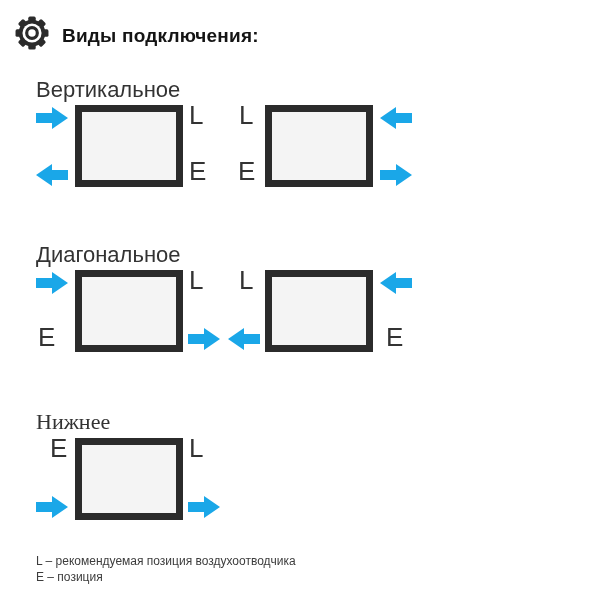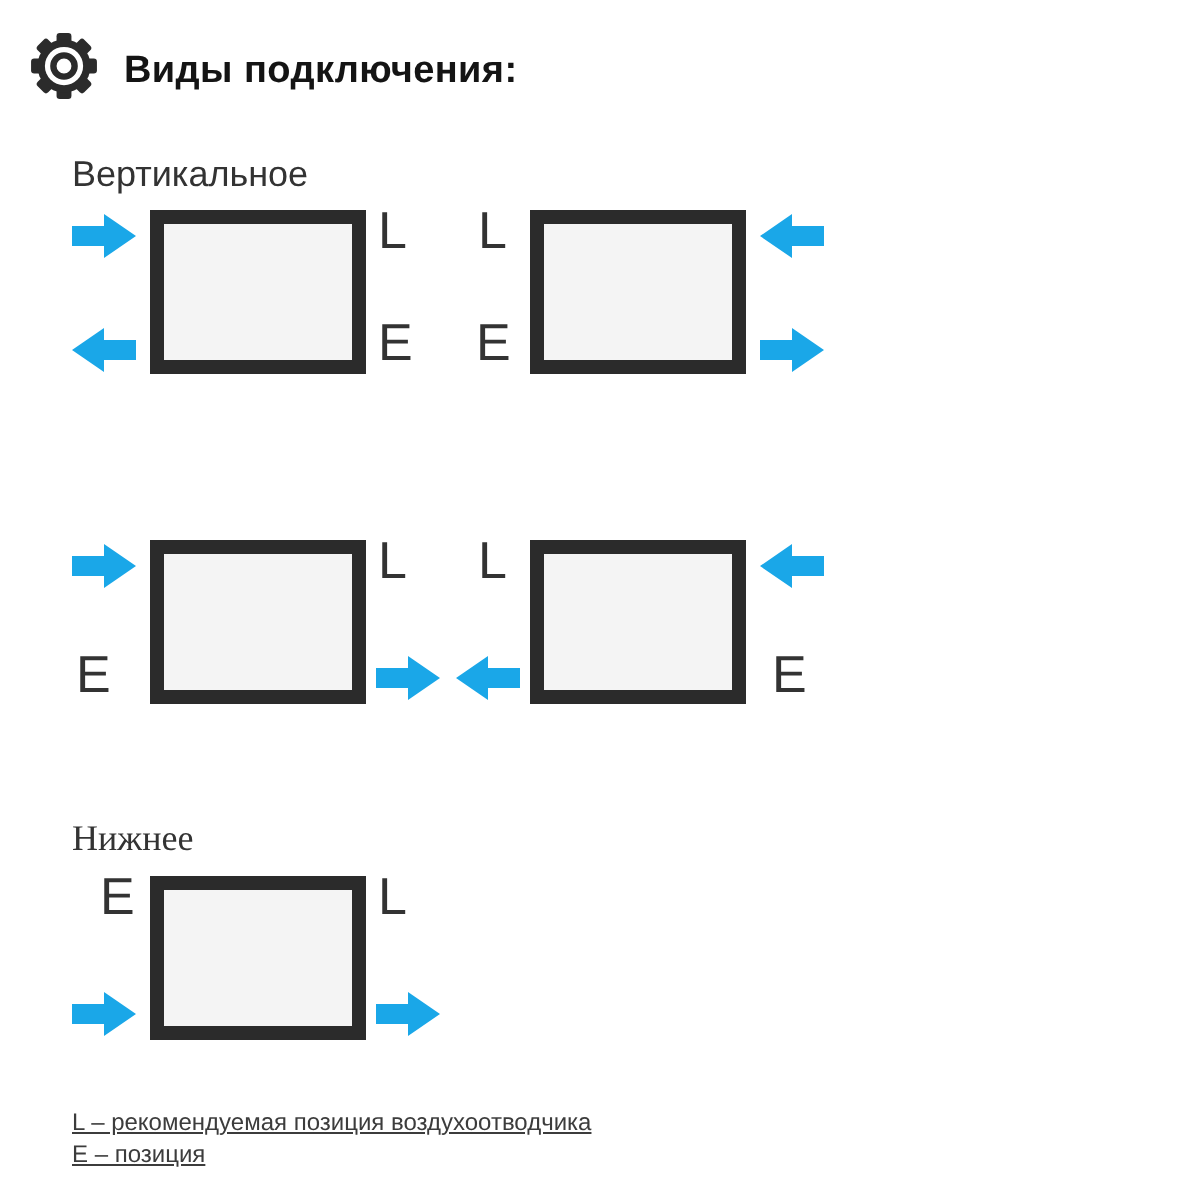--- a/index.html
+++ b/index.html
@@ -5,32 +5,32 @@
   html, body { margin:0; padding:0; background:#ffffff; }
   .canvas {
     position:relative; width:600px; height:600px; background:#ffffff;
     font-family:"Liberation Sans", sans-serif; overflow:hidden;
   }
   .page-title {
     position:absolute; left:62px; top:25px;
     font-size:19px; font-weight:bold; color:#141414; letter-spacing:.2px;
   }
   .gear-wrap { position:absolute; left:15px; top:16px; width:34px; height:34px; }
-  .section-title { position:absolute; font-size:18px; color:#333333; }
+  .section-title { position:absolute; font-size:22px; color:#333333; }
   .box {
     position:absolute; width:94px; height:68px;
     border:7px solid #2b2b2b; background:#f4f4f4;
   }
   .corner-label {
     position:absolute; font-size:26px; line-height:1; color:#333333;
   }
   .arrow { position:absolute; width:32px; height:22px; }
   .arrow svg { display:block; }
   .arrow.left svg { transform:scaleX(-1); }
-  .legend-line { position:absolute; font-size:12px; color:#3c3c3c;text-decoration:underline; }
+  .legend-line { position:absolute; font-size:12px; color:#3c3c3c; }
 
   
   #gear       { left:15px; top:16px; }
 
   
   #s1-title { left:36px; top:77px; }
   #s2-title { left:36px; top:242px; }
   #s3-title { left:36px; top:409px;font-family:Liberation Serif, serif; }
 
   
@@ -115,20 +115,21 @@
     <svg width="32" height="22" viewBox="0 0 32 22">
         <path d="M0 6 H16 V0 L32 11 L16 22 V16 H0 Z" fill="#1aa7e8"></path>
       </svg>
   </div>
   <div class="arrow right" id="s1d2-arr-out">
     <svg width="32" height="22" viewBox="0 0 32 22">
         <path d="M0 6 H16 V0 L32 11 L16 22 V16 H0 Z" fill="#1aa7e8"></path>
       </svg>
   </div>
 
+  <div class="section-title" id="s2-title">Диагональное</div>
 
   <div class="box" id="s2d1-box"></div>
   <div class="arrow right" id="s2d1-arr-in">
     <svg width="32" height="22" viewBox="0 0 32 22">
         <path d="M0 6 H16 V0 L32 11 L16 22 V16 H0 Z" fill="#1aa7e8"></path>
       </svg>
   </div>
   <div class="corner-label" id="s2d1-lbl-E">E</div>
   <div class="corner-label" id="s2d1-lbl-L">L</div>
   <div class="arrow right" id="s2d1-arr-out">

